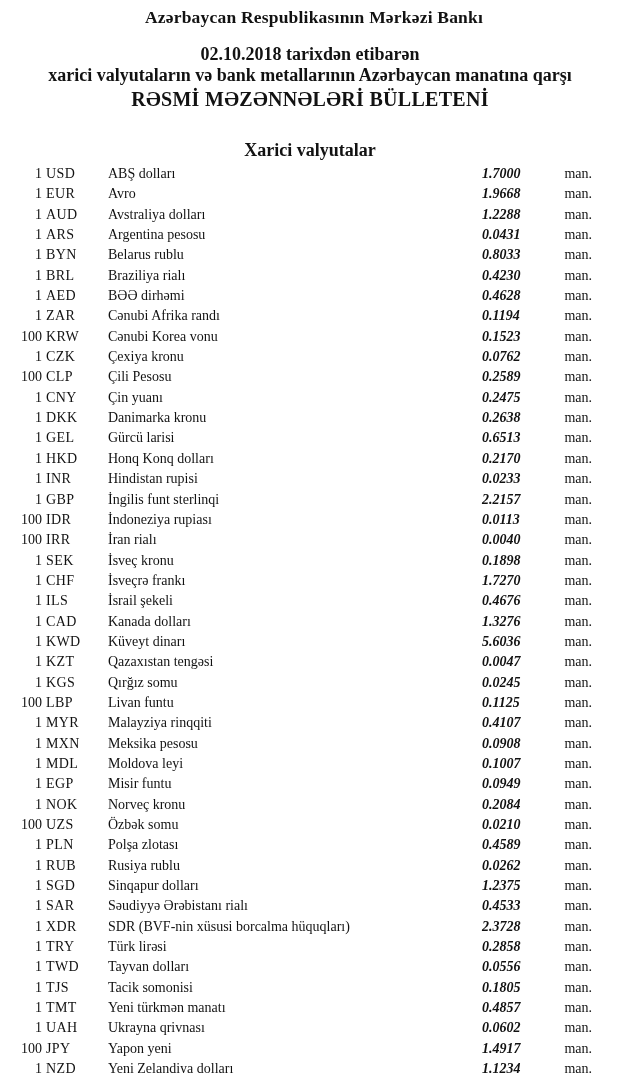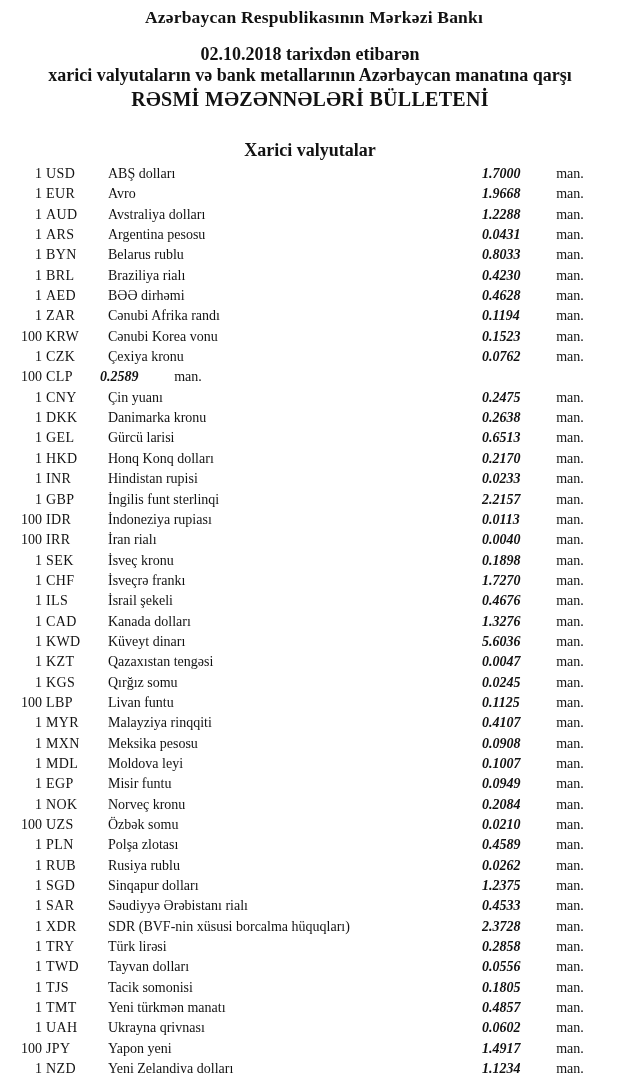--- a/index.html
+++ b/index.html
@@ -46,21 +46,21 @@
     display: flex;
     height: 20.35px;
     line-height: 20.35px;
     font-size: 14px;
     white-space: nowrap;
   }
   .qty  { width: 34px; text-align: right; flex: none; }
   .code { width: 54px; text-align: left; margin-left: 4px; flex: none; letter-spacing: 0.4px; }
   .name { flex: 1; padding-left: 8px; overflow: hidden; }
   .rate { width: 66px; text-align: left; font-weight: bold; font-style: italic; flex: none; }
-  .unit { width: 44px; text-align: center; flex: none; font-family: Liberation Serif, serif; }
+  .unit { width: 44px; text-align: right; flex: none; font-family: Liberation Serif, serif; }
 </style>
 </head>
 <body>
 
 <div class="doc">
   <div class="header">
     <div class="title">Azərbaycan Respublikasının Mərkəzi Bankı</div>
     <div class="hline">02.10.2018 tarixdən etibarən</div>
     <div class="hline">xarici valyutaların və bank metallarının Azərbaycan manatına qarşı</div>
     <div class="bulletin">RƏSMİ MƏZƏNNƏLƏRİ BÜLLETENİ</div>
@@ -135,20 +135,21 @@
       <div class="row">
         <span class="qty">1</span>
         <span class="code">CZK</span>
         <span class="name">Çexiya kronu</span>
         <span class="rate">0.0762</span>
         <span class="unit">man.</span>
       </div>
       <div class="row">
         <span class="qty">100</span>
         <span class="code">CLP</span>
+        <span class="name">Çili Pesosu</span>
         <span class="rate">0.2589</span>
         <span class="unit">man.</span>
       </div>
       <div class="row">
         <span class="qty">1</span>
         <span class="code">CNY</span>
         <span class="name">Çin yuanı</span>
         <span class="rate">0.2475</span>
         <span class="unit">man.</span>
       </div>

